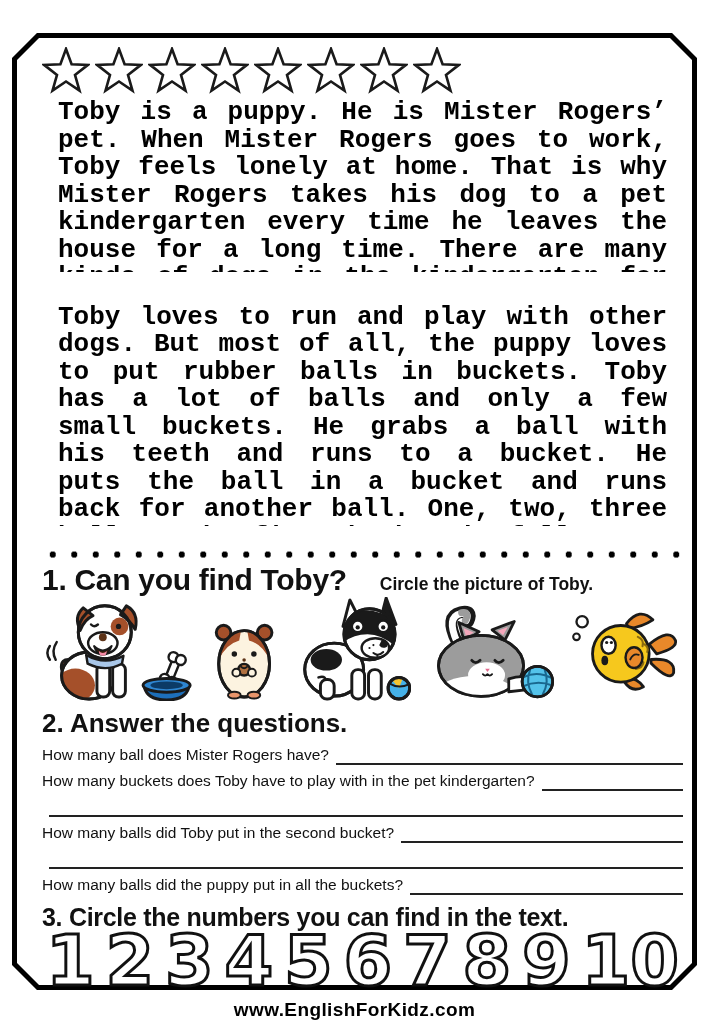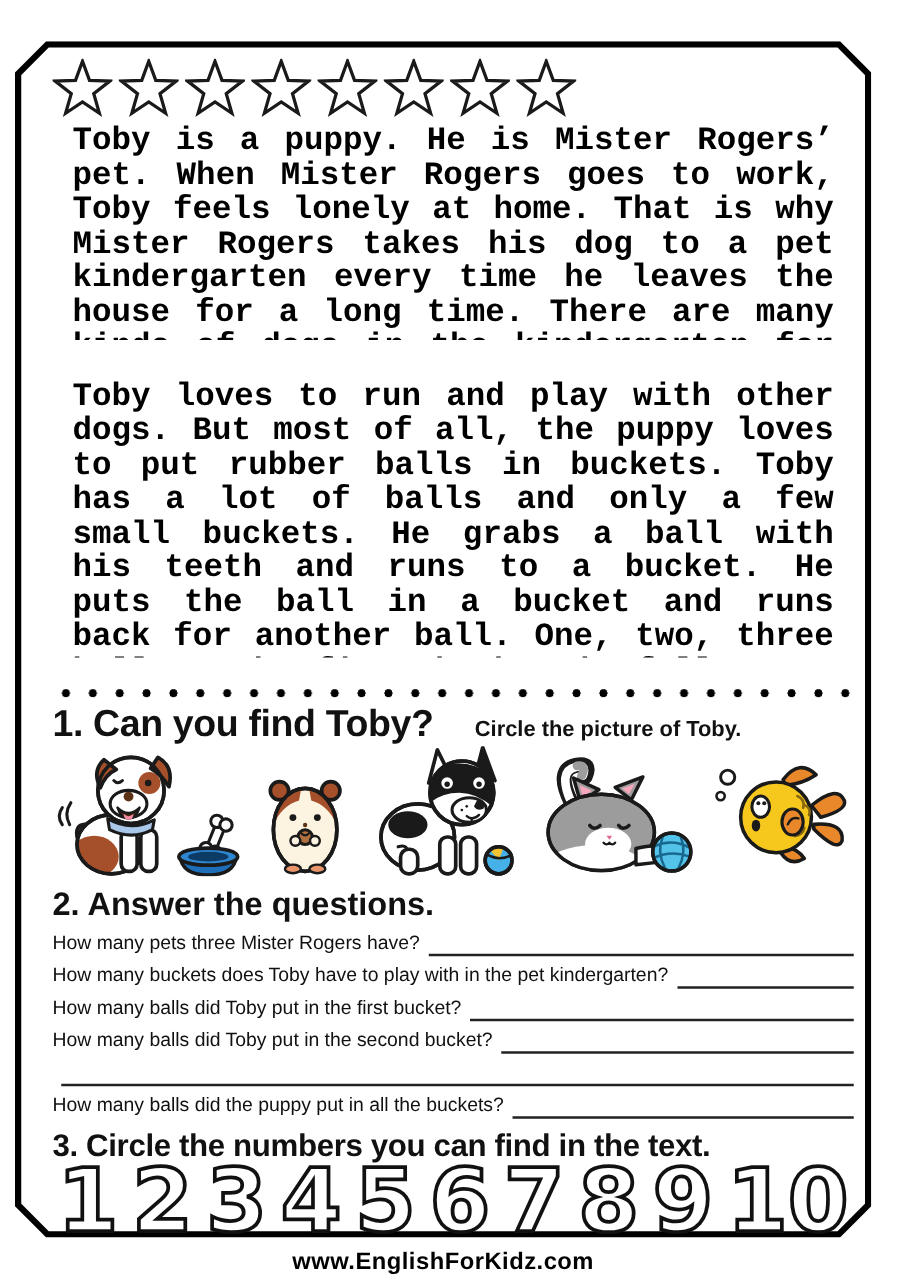--- a/index.html
+++ b/index.html
@@ -259,31 +259,30 @@
           <circle cx="41" cy="44" r="1.7" fill="var(--ink)" stroke="none"></circle>
           <circle cx="46" cy="44" r="1.7" fill="var(--ink)" stroke="none"></circle>
           <ellipse cx="39" cy="63" rx="3.6" ry="5" fill="var(--ink)" stroke="none"></ellipse>
         </g>
       </svg>
     </div>
 
     <div class="task2-title">2. Answer the questions.</div>
     <div class="questions">
   <div class="q-row">
-    <span class="q-label">How many pets three Mister Rogers have?</span>
+    <span class="q-label">How many ball does Mister Rogers have?</span>
     <span class="q-blank"></span>
   </div>
 
   <div class="q-row">
     <span class="q-label">How many buckets does Toby have to play with in the pet kindergarten?</span>
     <span class="q-blank"></span>
   </div>
 
   <div class="q-row">
-    <span class="q-label">How many balls did Toby put in the first bucket?</span>
     <span class="q-blank"></span>
   </div>
 
   <div class="q-row">
     <span class="q-label">How many balls did Toby put in the second bucket?</span>
     <span class="q-blank"></span>
   </div>
 
   <div class="q-row">
     <span class="q-blank"></span>

